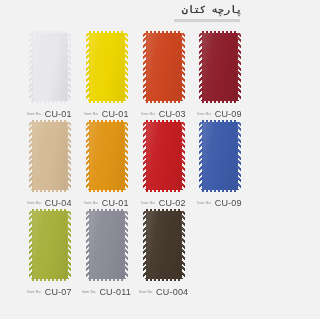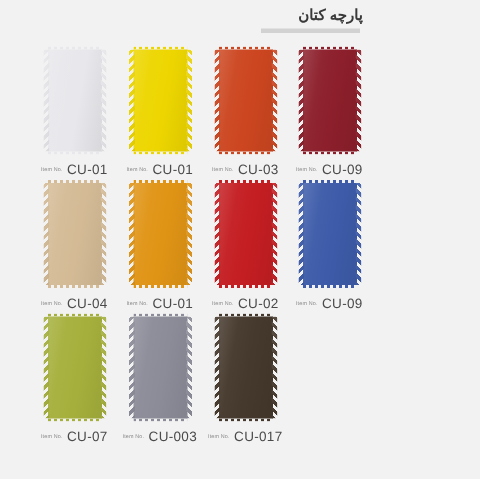--- a/index.html
+++ b/index.html
@@ -21,21 +21,21 @@
     top: 0;
     right: 0;
     width: 250px;
     height: 30px;
     box-sizing: border-box;
     padding: 4px 8px 0 0;
     text-align: right;
     direction: rtl;
   }
   .header-title {
-    font-family: Liberation Sans, sans-serif;
+    font-family: Liberation Mono, monospace;
     font-size: 10px;
     font-weight: bold;
     color: #3a3a3a;
     letter-spacing: 0.5px;
     line-height: 13px;
     display: block;
   }
   .header-rule {
     display: block;
     width: 66px;
@@ -279,28 +279,28 @@
       <div class="swatch-cell" data-col="1">
         <div class="chip-wrap">
           <div class="chip" style="--chip-color: #8c8c99;">
             <div class="chip-body"></div>
             <div class="chip-edge left"></div>
             <div class="chip-edge right"></div>
             <div class="chip-nick top"></div>
             <div class="chip-nick bottom"></div>
           </div>
         </div>
-        <div class="chip-caption"><span class="caption-prefix">Item No.</span><span class="caption-code">CU-003</span></div>
+        <div class="chip-caption"><span class="caption-prefix">Item No.</span><span class="caption-code">CU-011</span></div>
       </div>
       <div class="swatch-cell" data-col="2">
         <div class="chip-wrap">
           <div class="chip" style="--chip-color: #45382c;">
             <div class="chip-body"></div>
             <div class="chip-edge left"></div>
             <div class="chip-edge right"></div>
             <div class="chip-nick top"></div>
             <div class="chip-nick bottom"></div>
           </div>
         </div>
-        <div class="chip-caption"><span class="caption-prefix">Item No.</span><span class="caption-code">CU-017</span></div>
+        <div class="chip-caption"><span class="caption-prefix">Item No.</span><span class="caption-code">CU-004</span></div>
       </div>
     </div>
   </div>
 
 </body></html>

